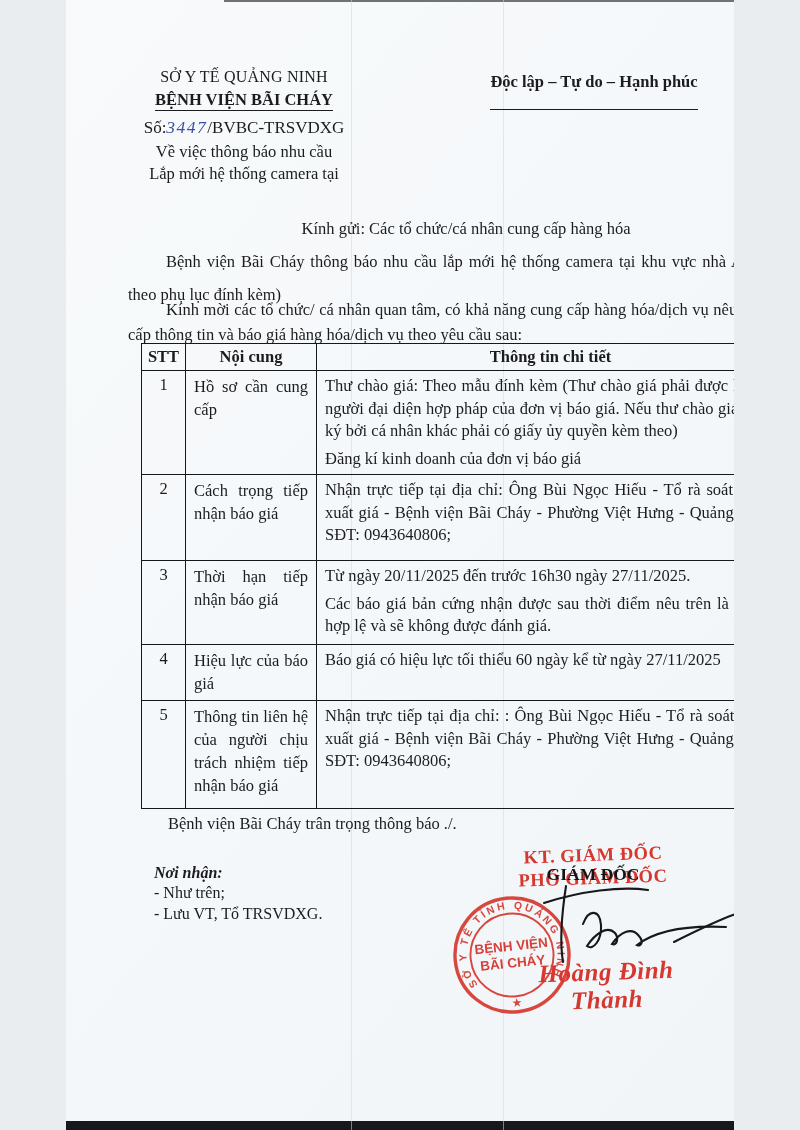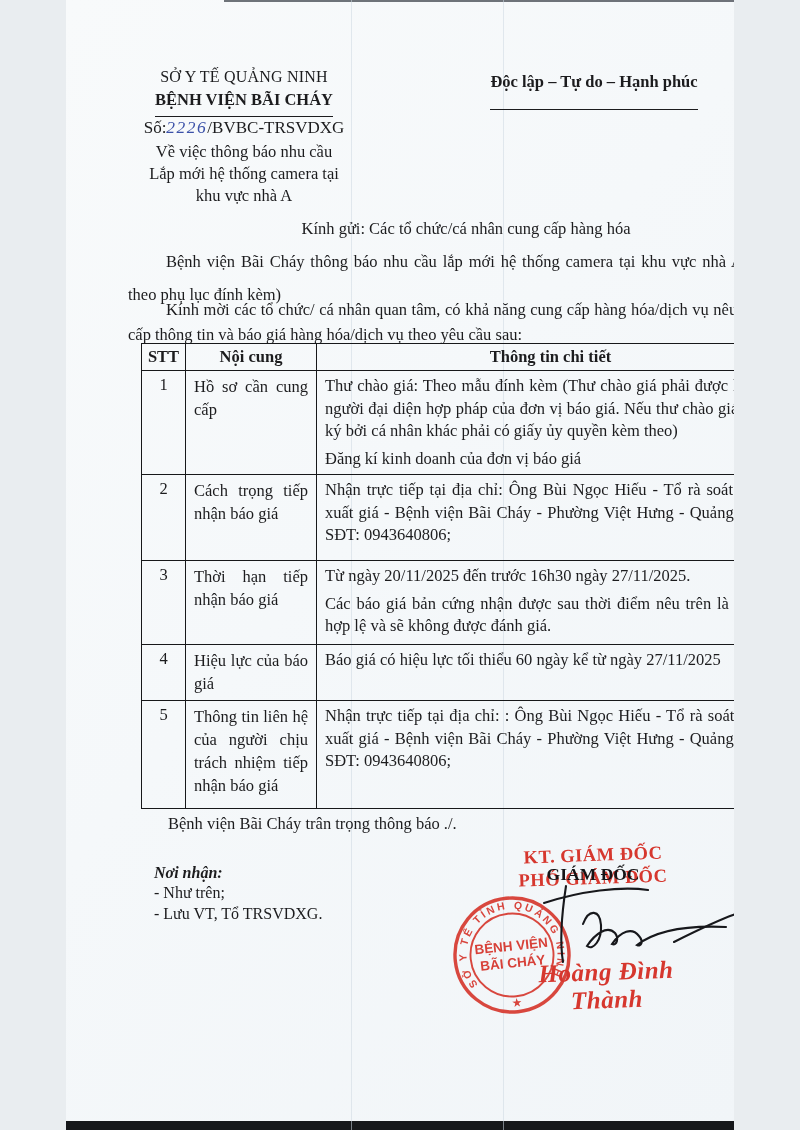--- a/index.html
+++ b/index.html
@@ -10,21 +10,21 @@
     color:#1c1c1e;
   }
   .fold{position:absolute;top:0;bottom:0;width:1px;background:rgba(205,216,226,.55);}
   .scan-top{position:absolute;left:158px;top:0;width:618px;height:2px;background:#40464d;opacity:.75;}
   .scan-right{position:absolute;left:772px;top:0;width:1px;height:1130px;background:rgba(195,205,214,.9);}
   .scan-bottom{position:absolute;left:0;top:1121px;width:766px;height:9px;background:#16181b;}
 
   .hdr-left{position:absolute;left:58px;top:66px;width:240px;text-align:center;line-height:21px;}
   .hdr-left .dept{font-size:16px;letter-spacing:.2px;}
   .hdr-left .org{font-size:16.5px;font-weight:bold;margin-top:2px;}
-  .hdr-left .org span{border-bottom:1.5px solid #1c1c1e;padding-bottom:7px;}
+  .hdr-left .org span{border-bottom:1.5px solid #1c1c1e;padding-bottom:1px;}
   .hdr-left .so{font-size:17px;margin-top:7px;white-space:nowrap;}
   .hdr-left .so .hand{color:#3b51a8;font-style:italic;letter-spacing:1.5px;font-size:17.5px;}
   .hdr-left .subject{font-size:16.5px;margin-top:3px;line-height:22px;}
 
   .hdr-right{position:absolute;left:316px;top:68px;width:424px;text-align:center;}
   .hdr-right .nat{font-size:17px;font-weight:bold;letter-spacing:.2px;}
   .hdr-right .motto{font-size:16.5px;font-weight:bold;margin-top:4px;}
   .hdr-right .motto span{border-bottom:1.5px solid #1c1c1e;padding-bottom:18px;}
   .hdr-right .date{font-size:16.5px;font-style:italic;margin-top:18px;}
 
@@ -64,25 +64,24 @@
 
   <div class="scan-top"></div>
   <div class="scan-right"></div>
   <div class="scan-bottom"></div>
   <div class="fold" style="left:285px"></div>
   <div class="fold" style="left:437px"></div>
 
   <div class="hdr-left">
     <div class="dept">SỞ Y TẾ QUẢNG NINH</div>
     <div class="org"><span>BỆNH VIỆN BÃI CHÁY</span></div>
-    <div class="so"><span>Số:</span><span class="hand">2226</span><span>/BVBC-TRSVDXG</span></div>
+    <div class="so"><span>Số:</span><span class="hand">3447</span><span>/BVBC-TRSVDXG</span></div>
     <div class="subject">
       <div>Về việc thông báo nhu cầu</div>
       <div>Lắp mới hệ thống camera tại</div>
-      <div>khu vực nhà A</div>
     </div>
   </div>
 
   <div class="hdr-right">
     <div class="motto"><span>Độc lập – Tự do – Hạnh phúc</span></div>
   </div>
 
   <div class="salutation">Kính gửi: Các tổ chức/cá nhân cung cấp hàng hóa</div>
   <div class="para" id="p1">Bệnh viện Bãi Cháy thông báo nhu cầu lắp mới hệ thống camera tại  khu vực nhà A (Chi tiết theo phụ lục đính kèm)</div>
   <div class="para" id="p2">Kính mời các tổ chức/ cá nhân quan tâm, có khả năng cung cấp hàng hóa/dịch vụ nêu trên cung cấp thông tin và báo giá hàng hóa/dịch vụ theo yêu cầu sau:</div>

